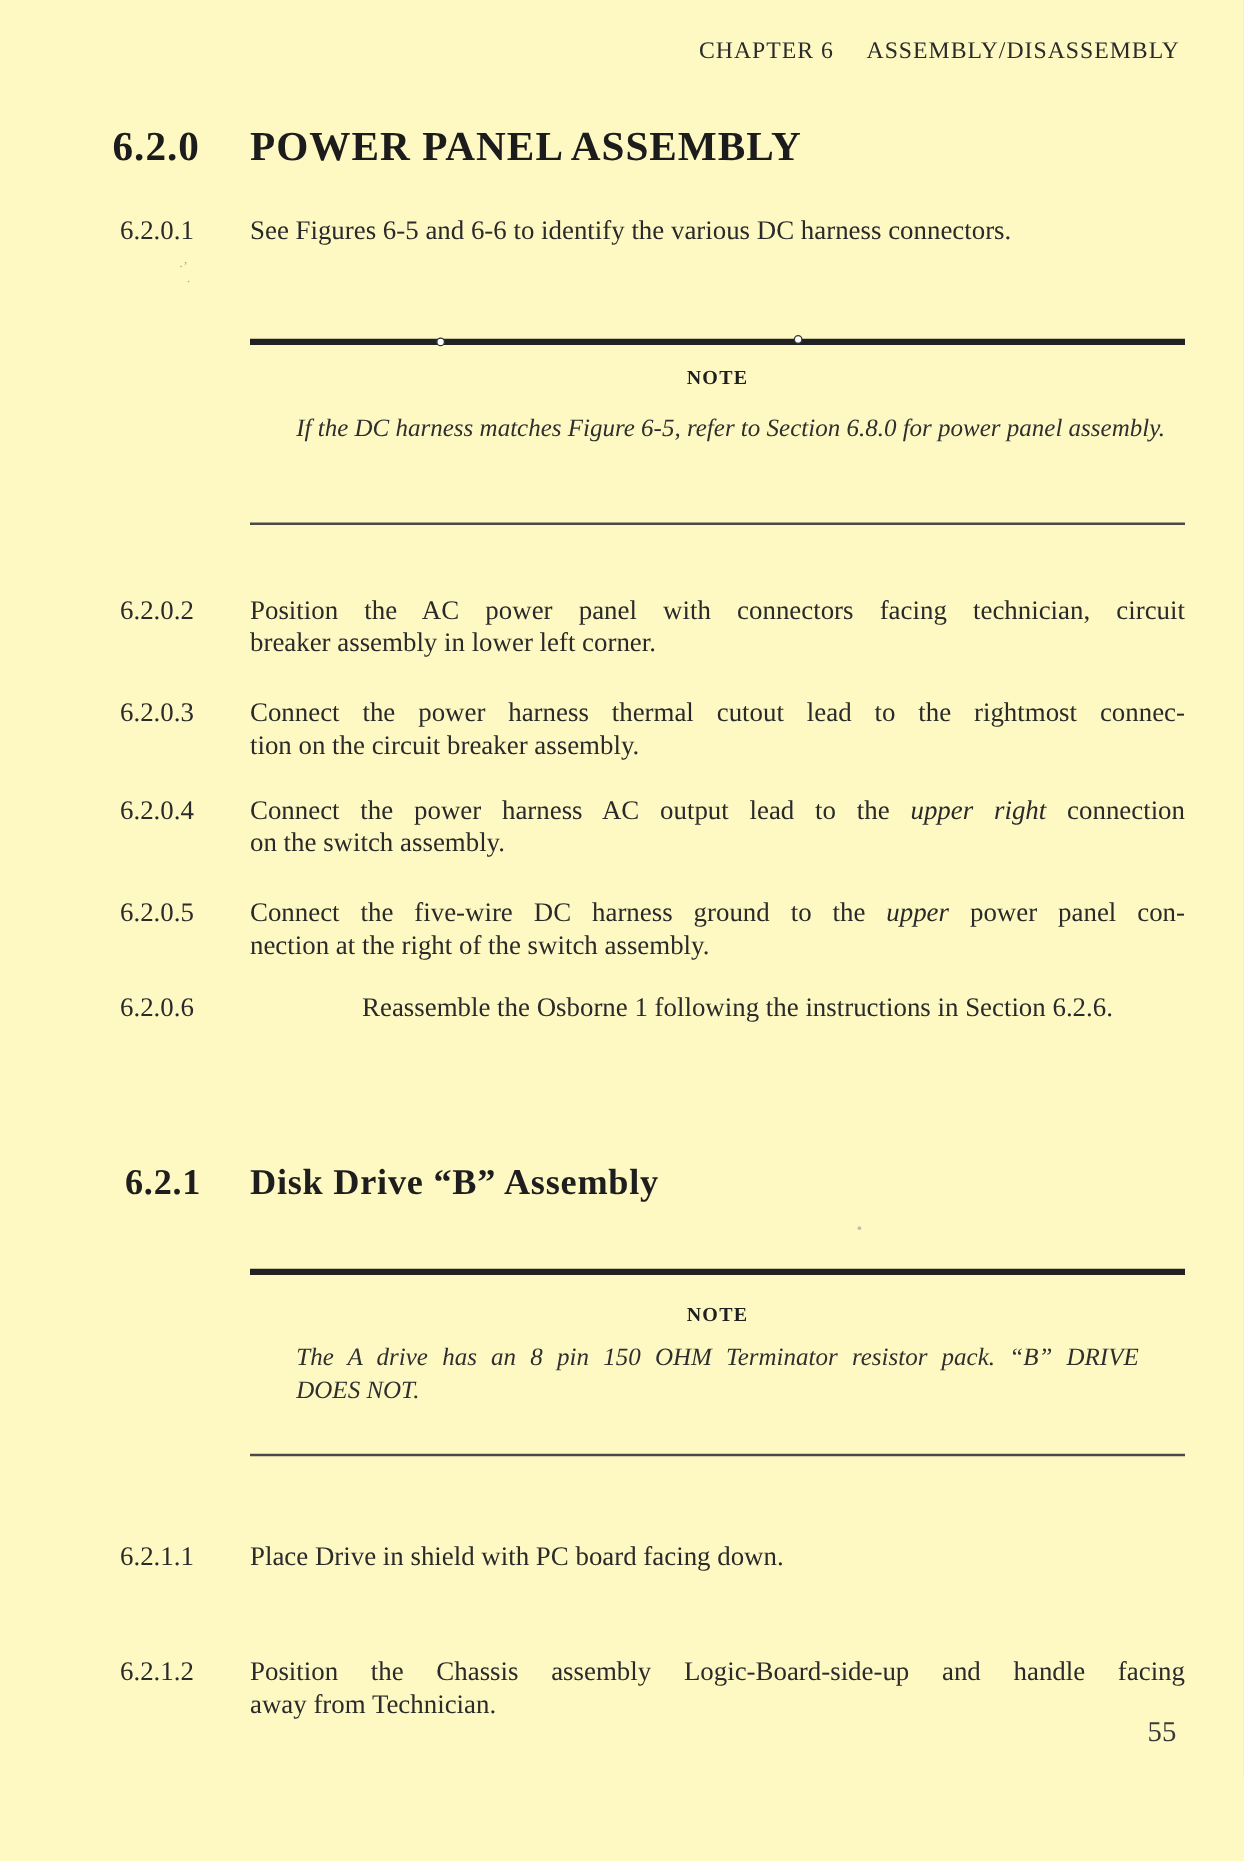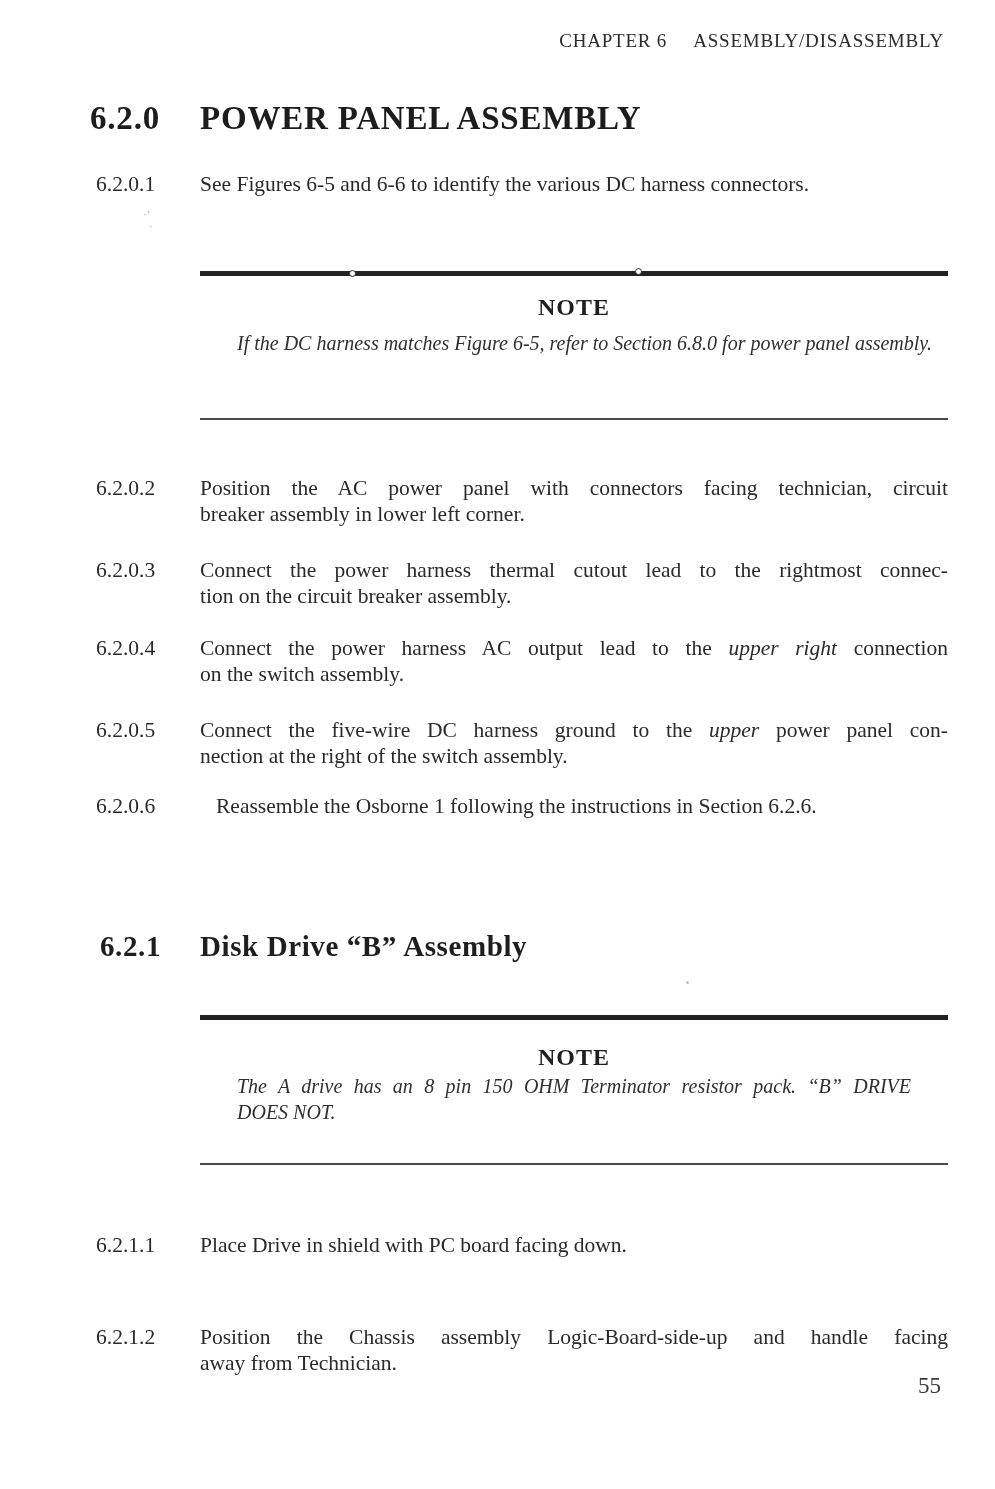--- a/index.html
+++ b/index.html
@@ -1,19 +1,19 @@
 <!DOCTYPE html>
 <html><head>
 <meta charset="utf-8">
 <style>
   html,body{margin:0;padding:0;background:#e8e8e4;}
   .page{
     position:relative;
     width:995px;height:1489px;
-    background:#ffffff;
+    background:#fef9c3;
     font-family:"Liberation Serif", serif;
     color:#282828;
     overflow:hidden;
     text-decoration:underline;
   }
   
   .hdr{
     position:absolute;top:30px;right:51px;
     display:flex;gap:26px;
     font-size:19px;letter-spacing:0.8px;color:#2b2b2b;
@@ -45,21 +45,21 @@
   .em{font-style:italic;}
   
   .note{
     position:absolute;left:200px;width:748px;
   }
   .rule{position:absolute;left:0;width:100%;background:#222;}
   .rule.thick{height:5px;}
   .rule.thin{height:2px;background:#4a4a4a;}
   .note-label{
     position:absolute;left:0;width:100%;text-align:center;
-    font-weight:bold;font-size:24px;letter-spacing:1px;color:#1f1f1f;
+    font-weight:bold;font-size:16px;letter-spacing:1px;color:#1f1f1f;
   }
   .note-text{
     position:absolute;font-style:italic;font-size:20px;line-height:26px;color:#2f2f2f;
   }
   .nowrap{white-space:nowrap;}
   .njust{text-align:justify;text-align-last:justify;}
   
   .pgnum{position:absolute;top:1373px;right:54px;font-size:23px;color:#3a3a3a;}
   
   .ring{position:absolute;width:7px;height:7px;border-radius:50%;
@@ -130,21 +130,21 @@
     <span class="num">6.2.0.5</span>
     <span class="body">
       <span class="line just" style="display:block;"><span>Connect the five-wire DC harness ground to the </span><em class="em">upper</em><span> power panel con-</span></span>
       <span class="line" style="display:block;">nection at the right of the switch assembly.</span>
     </span>
   </div>
 
   <div class="item" style="top:793px;gap:16px;">
     <span class="num">6.2.0.6</span>
     <span class="body">
-      <span class="line" style="display:block;">Reassemble the Osborne 1 following the instructions in Section 6.2.6.</span>
+      <span class="line" style="display:block;text-align:center;">Reassemble the Osborne 1 following the instructions in Section 6.2.6.</span>
     </span>
   </div>
 
   <div class="sec-head2">
     <span class="tnum">6.2.1</span>
     <span>Disk Drive “B” Assembly</span>
   </div>
 
   <div class="dot" style="left:686px;top:981px;"></div>
 

